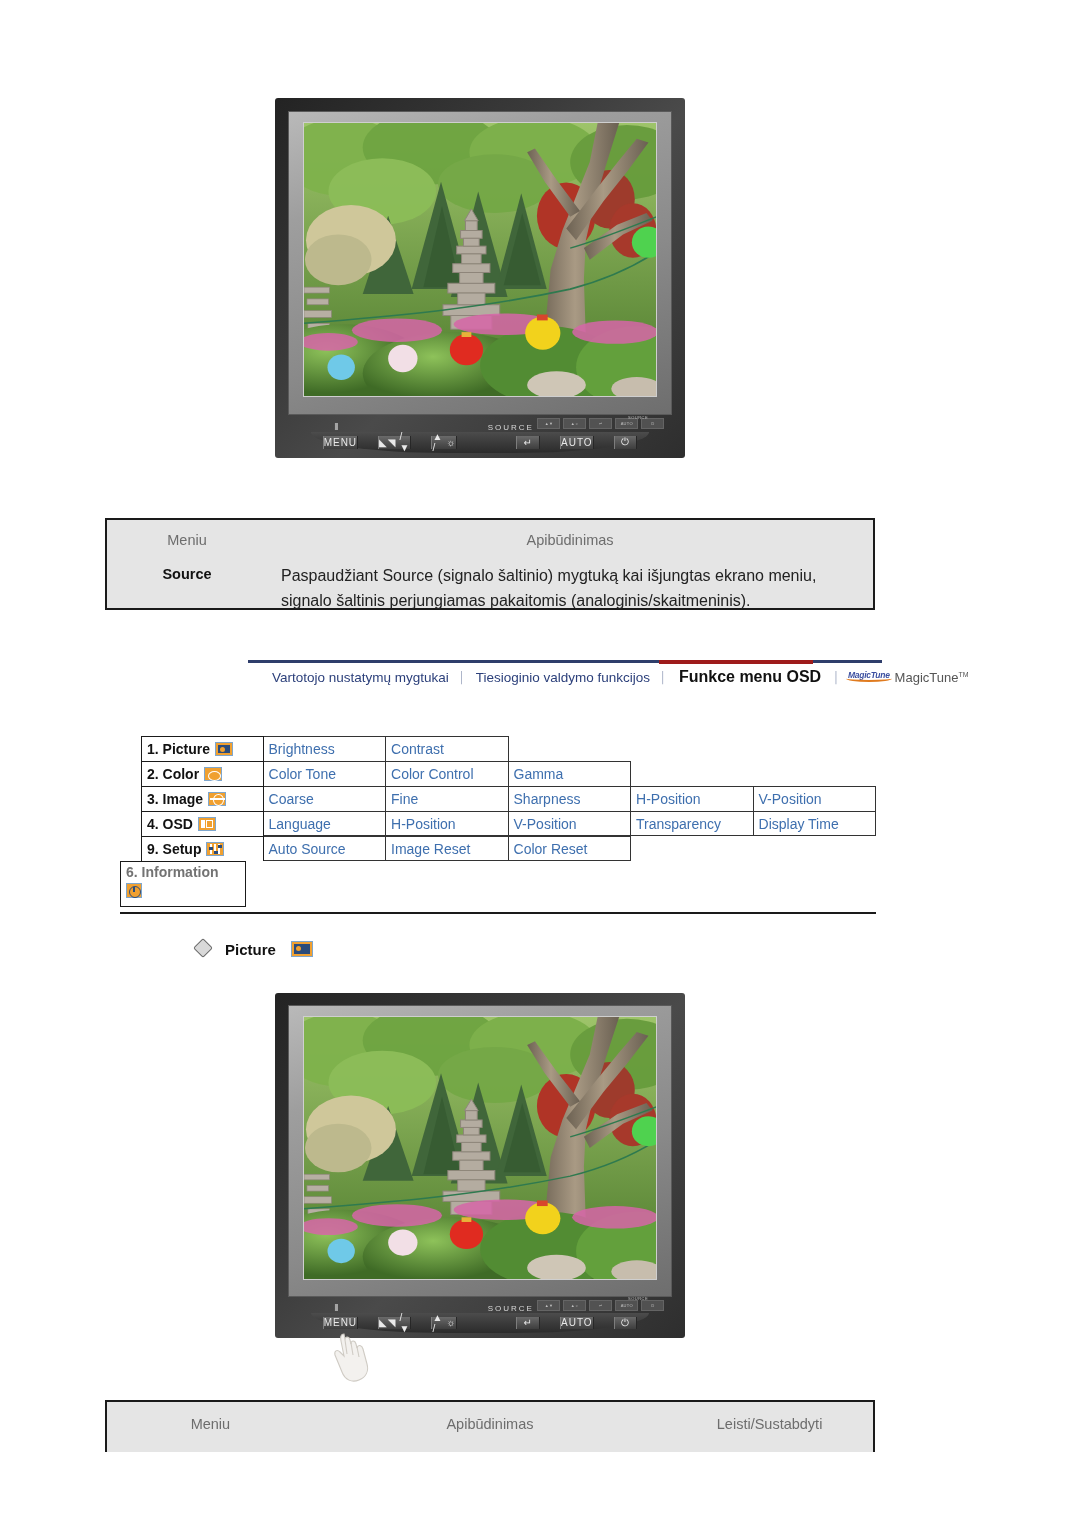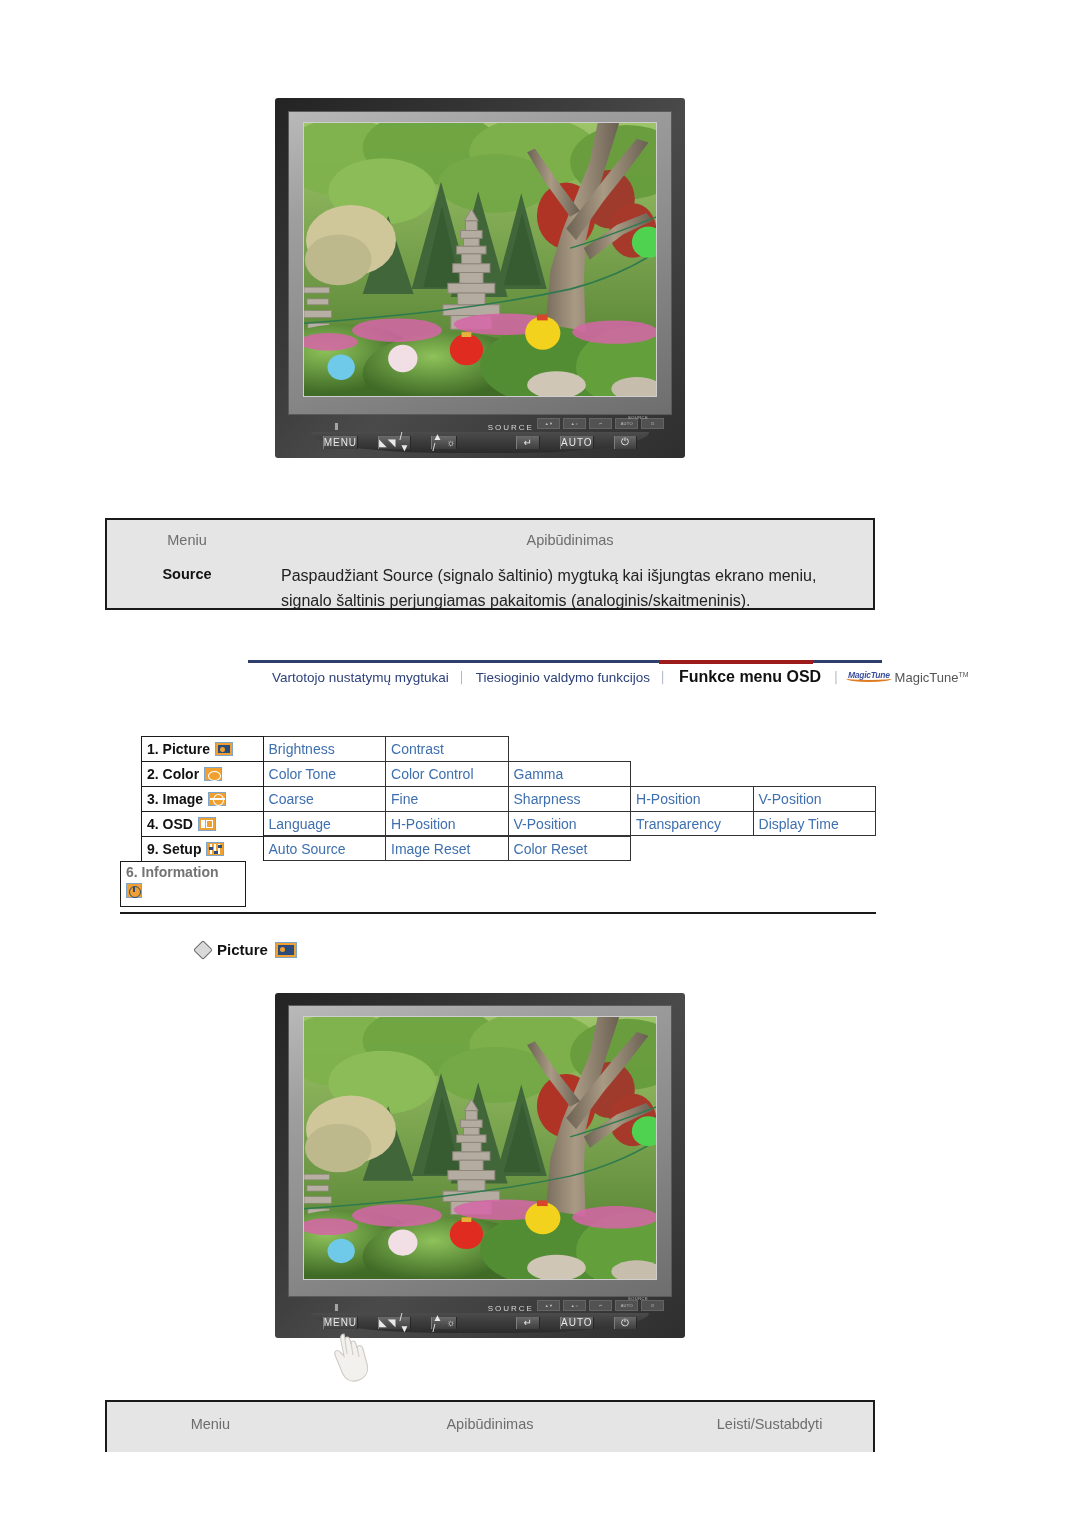--- a/index.html
+++ b/index.html
@@ -396,22 +396,22 @@
     width: 1.6px; height: 5px;
     background: #2b4b7a;
   }
 
   
   .pic-head {
     position: absolute;
     left: 196px;
     top: 941px;
     display: flex;
-    align-items: center;
-    gap: 7px;
+    align-items: flex-start;
+    gap: 15px;
     font-size: 15px;
     font-weight: bold;
     color: #111;
   }
   .bullet-diamond {
     width: 12px; height: 12px;
     background: #d9d9d9;
     border: 1.5px solid #6a6a6a;
     transform: rotate(45deg);
     border-radius: 2px;

